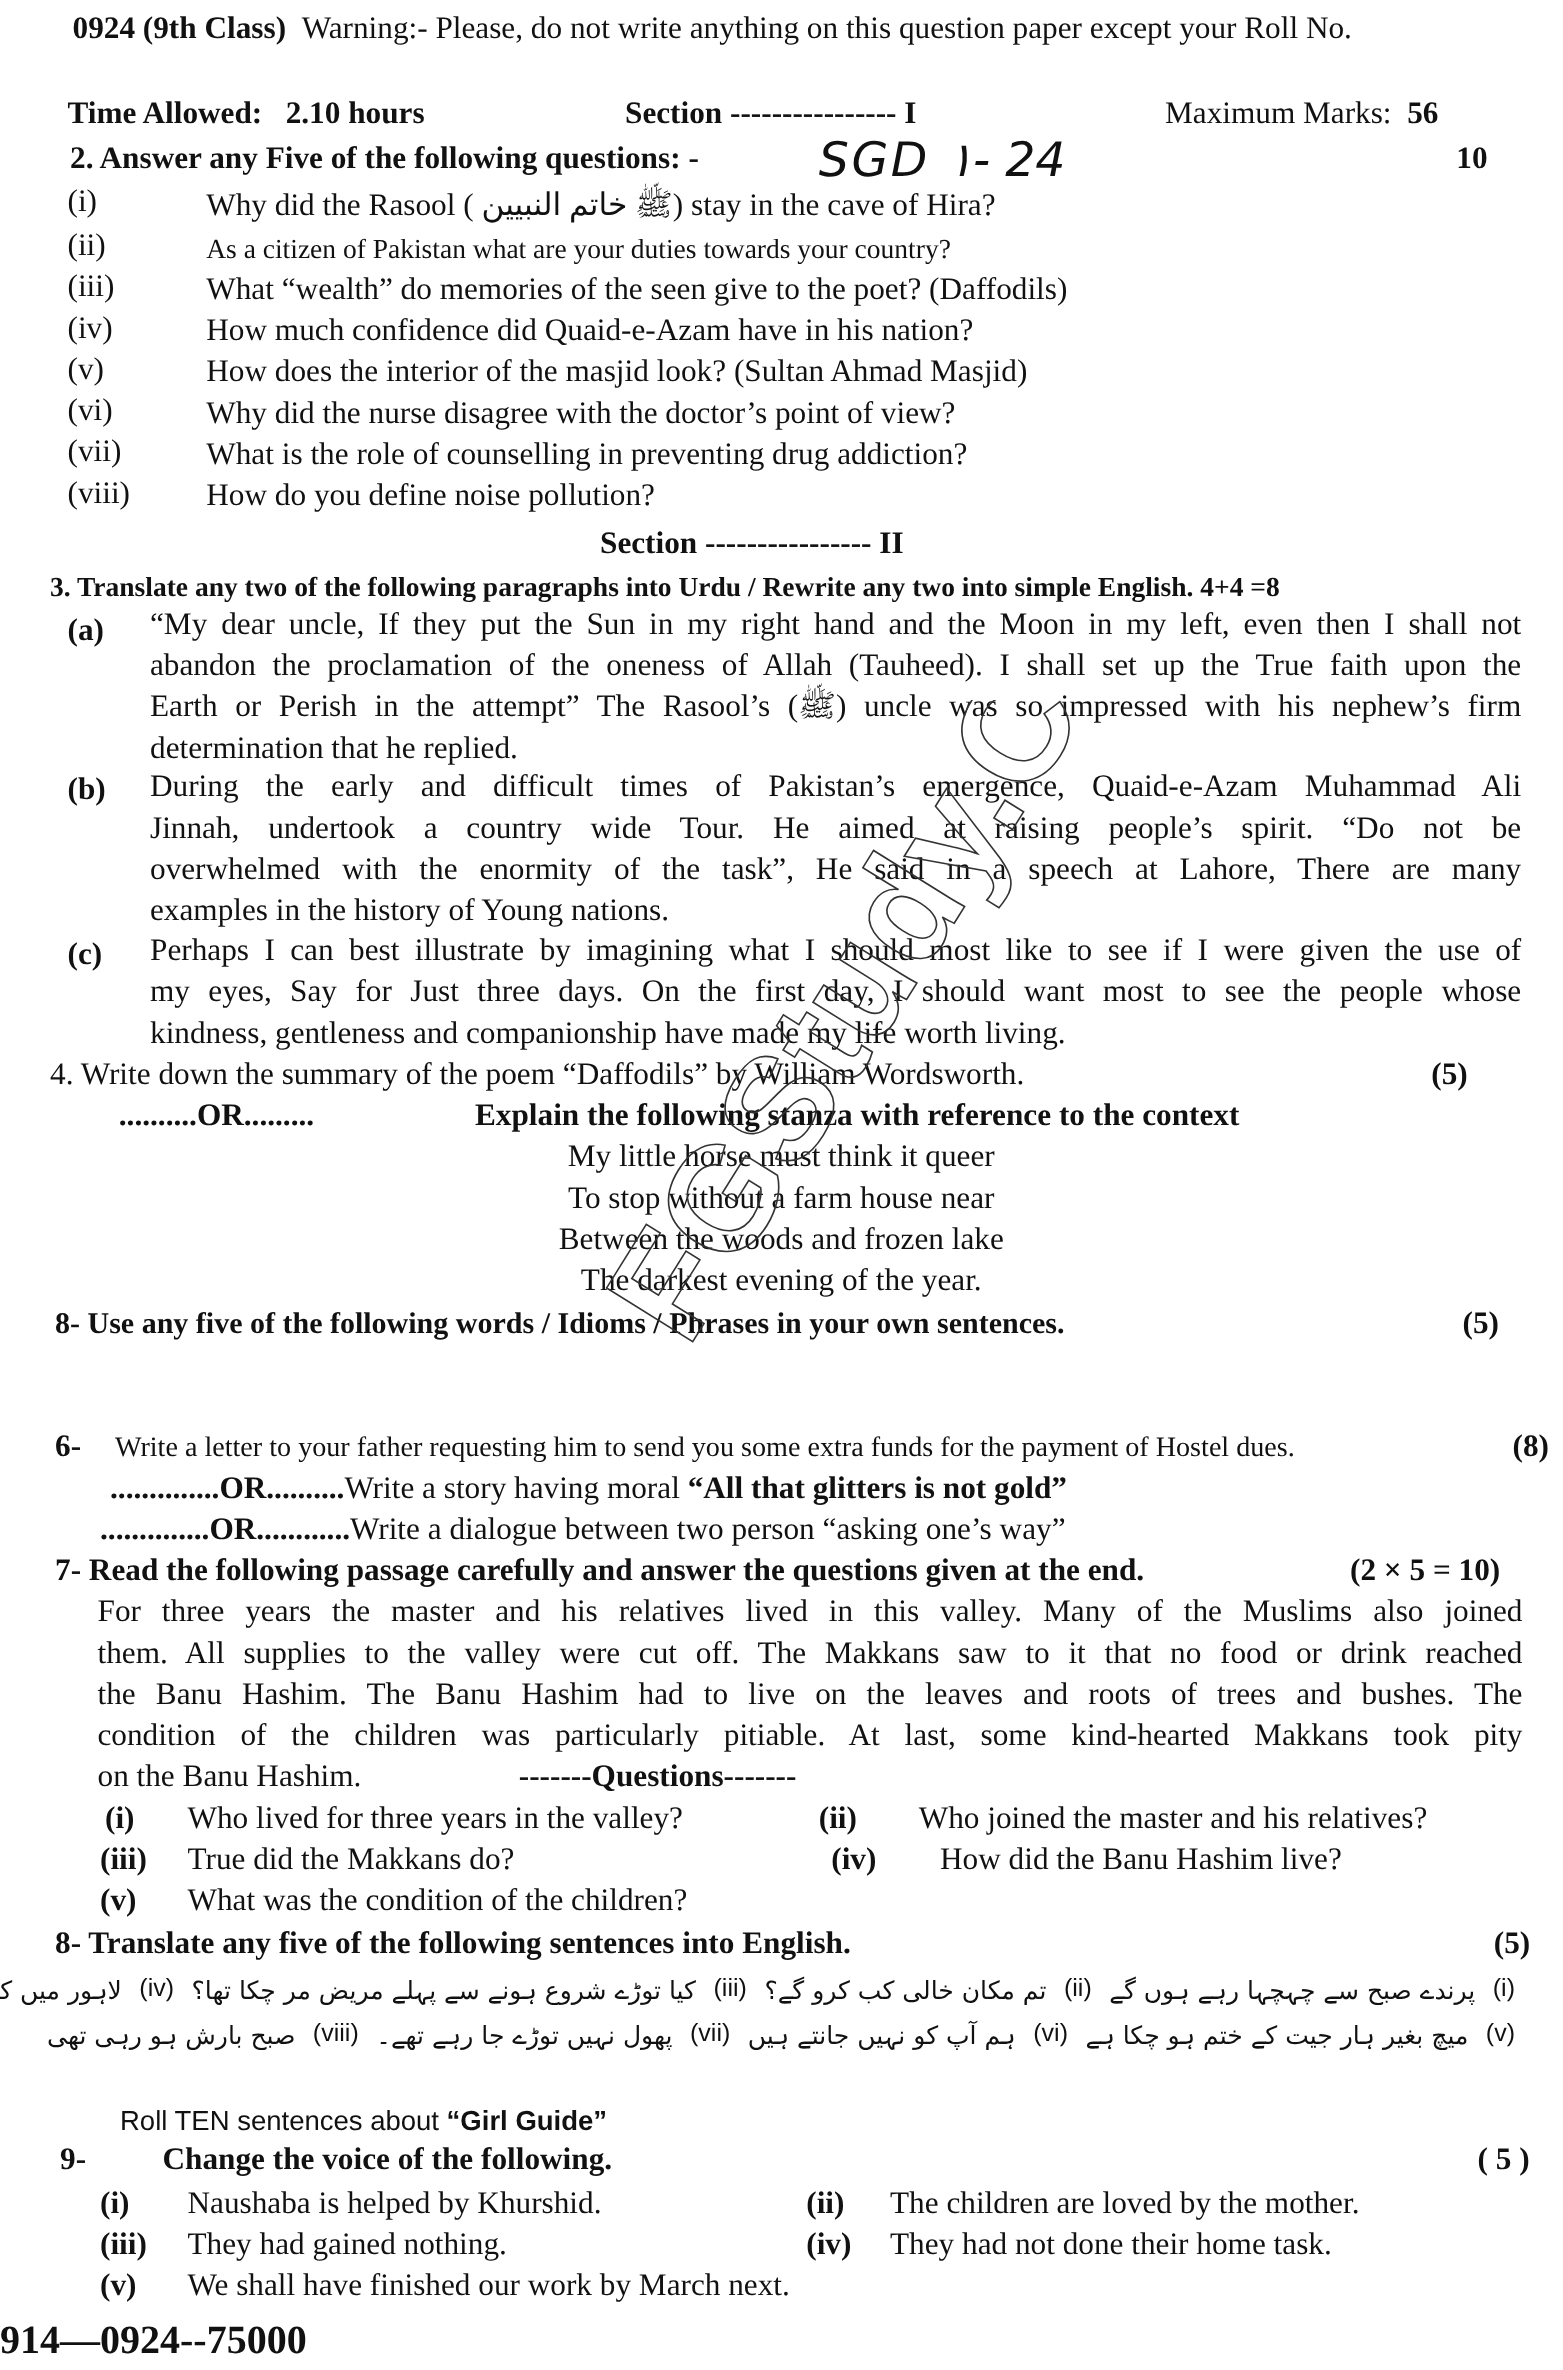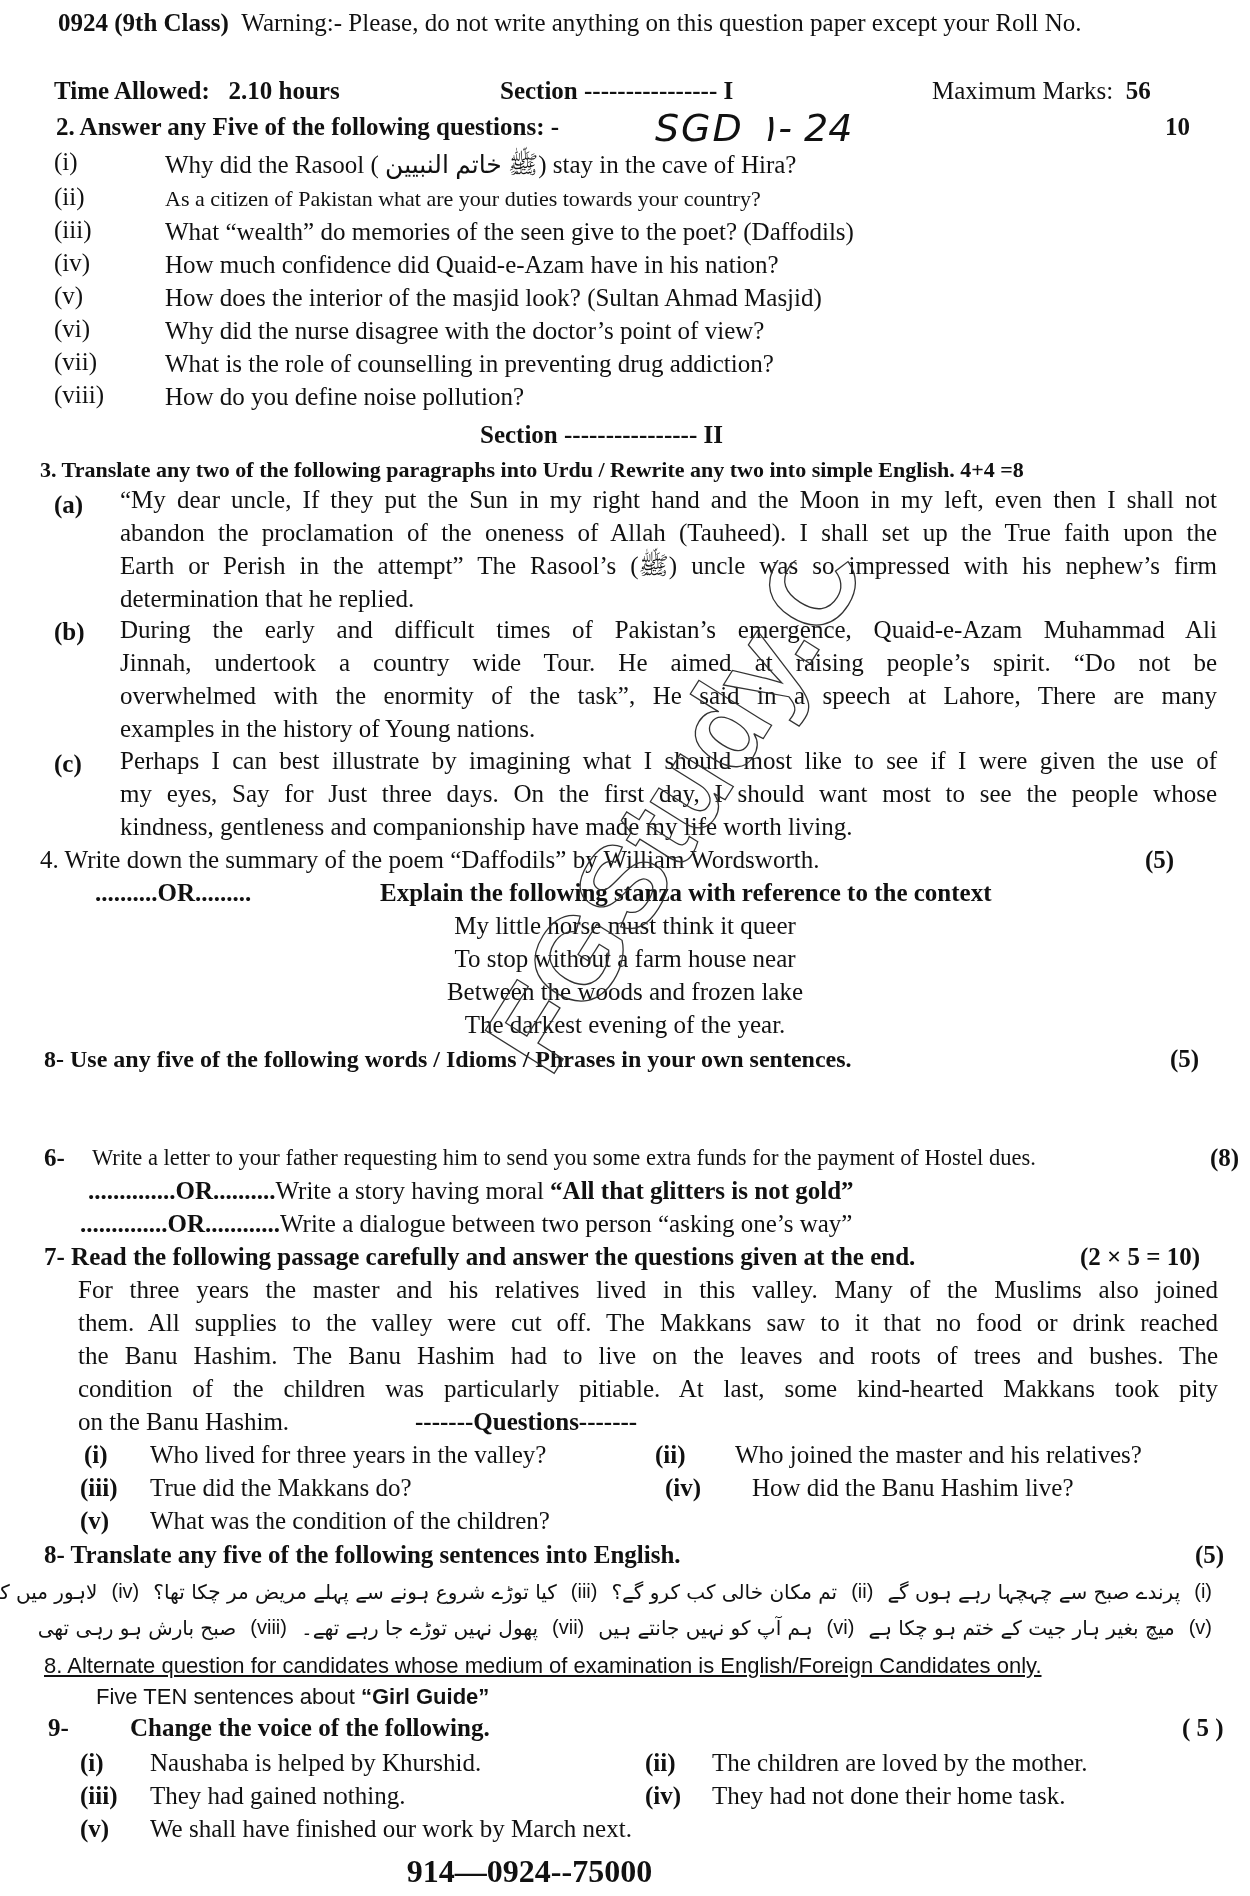--- a/index.html
+++ b/index.html
@@ -149,40 +149,39 @@
   <div class="abs urdu" style="right:38px; top:1616px; width:1150px; display:flex; gap:14px;">
     <span class="sans">(v)</span>
       <span>میچ بغیر ہار جیت کے ختم ہو چکا ہے</span>
     <span class="sans">(vi)</span>
       <span>ہم آپ کو نہیں جانتے ہیں</span>
     <span class="sans">(vii)</span>
       <span>پھول نہیں توڑے جا رہے تھے۔</span>
     <span class="sans">(viii)</span>
       <span>صبح بارش ہو رہی تھی</span>
   </div>
-  <div class="line sans" style="left:44px; top:1651px; font-size:22px; text-decoration:underline;">8. Alternate question for candidates whose medium of examination is English/Foreign Candidates only.</div>
   <div class="line sans" style="left:96px; top:1682px; font-size:22px;">
-    <span>Five TEN sentences about </span><span class="b">“Girl Guide”</span>
+    <span>Roll TEN sentences about </span><span class="b">“Girl Guide”</span>
   </div>
 
   <div class="line b" style="left:48px; top:1713px;">9-</div>
   <div class="line b" style="left:130px; top:1713px;">Change the voice of the following.</div>
   <div class="marks" style="left:1182px; top:1713px;">( 5 )</div>
   <div>
     <div class="line b" style="left:80px; top:1748px;">(i)</div>
     <div class="line" style="left:150px; top:1748px;">Naushaba is helped by Khurshid.</div>
     <div class="line b" style="left:645px; top:1748px;">(ii)</div>
     <div class="line" style="left:712px; top:1748px;">The children are loved by the mother.</div>
     <div class="line b" style="left:80px; top:1781px;">(iii)</div>
     <div class="line" style="left:150px; top:1781px;">They had gained nothing.</div>
     <div class="line b" style="left:645px; top:1781px;">(iv)</div>
     <div class="line" style="left:712px; top:1781px;">They had not done their home task.</div>
     <div class="line b" style="left:80px; top:1814px;">(v)</div>
     <div class="line" style="left:150px; top:1814px;font-family:Liberation Serif, serif;">We shall have finished our work by March next.</div>
   </div>
 
-  <div class="line b" style="left:0; width:1009px; top:1852px; font-size:32px; line-height:38px; text-align:center;margin-left:25px;">914—0924--75000</div>
+  <div class="line b" style="left:0; width:1009px; top:1852px; font-size:32px; line-height:38px; ">914—0924--75000</div>
 
   <svg class="watermark" viewBox="0 0 520 560">
     <text x="0" y="0" transform="translate(120 520) rotate(-58)" font-family="Liberation Sans, sans-serif" font-size="118" font-weight="bold" fill="none" stroke="#333" stroke-width="1.3">FGStudy.COM</text>
   </svg>
 
 </div>
 
 </body></html>

